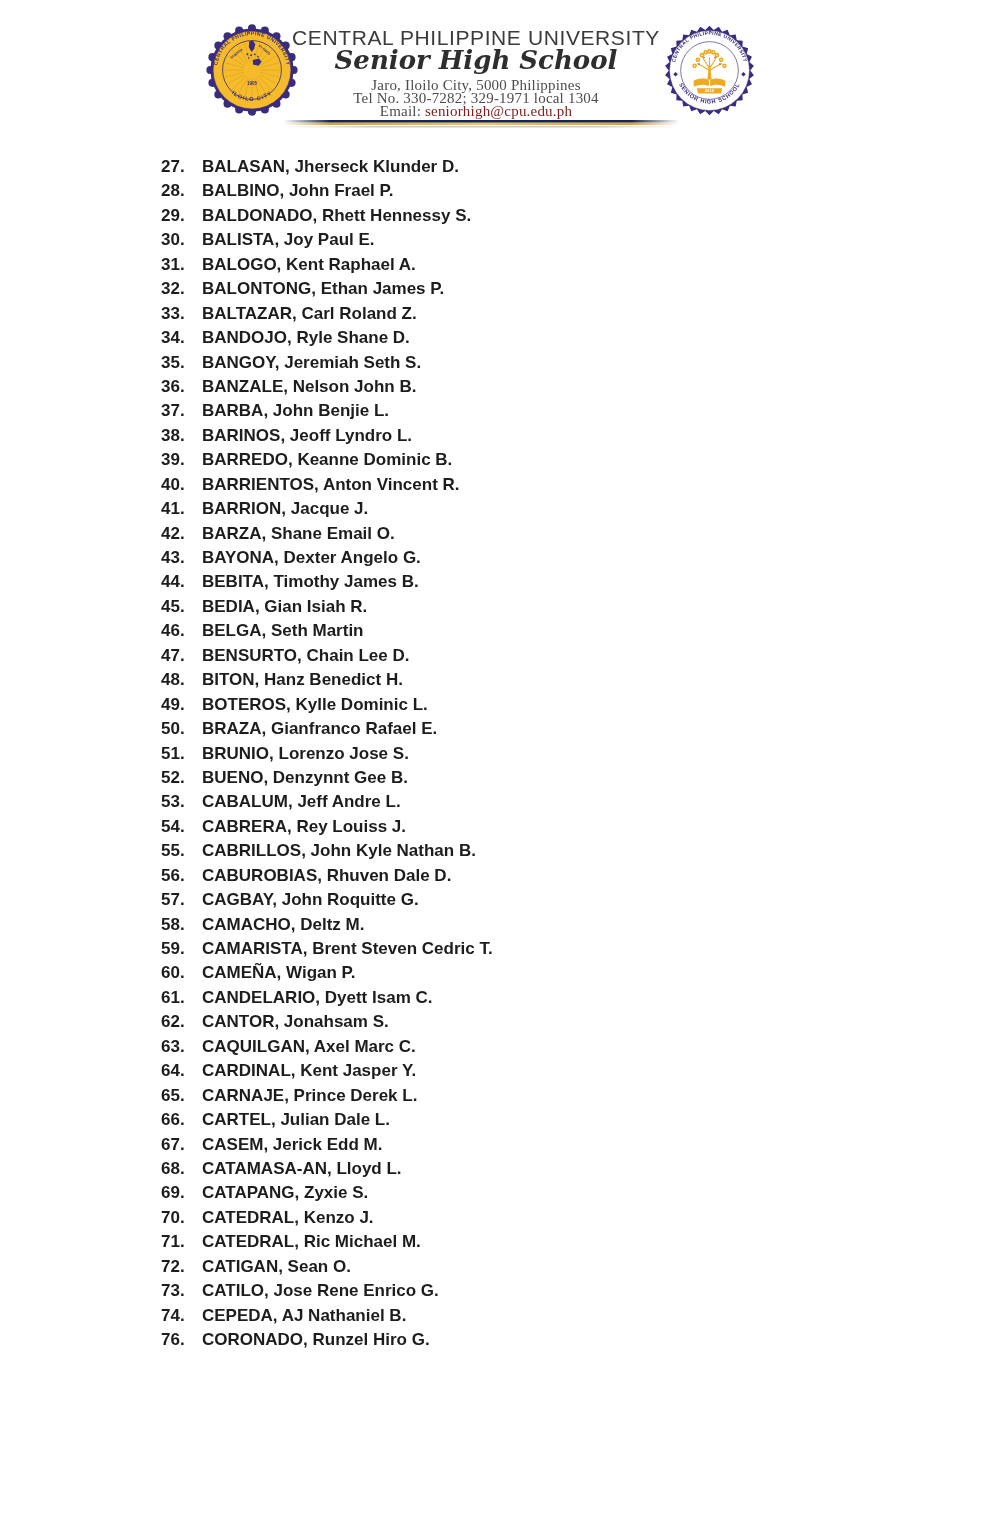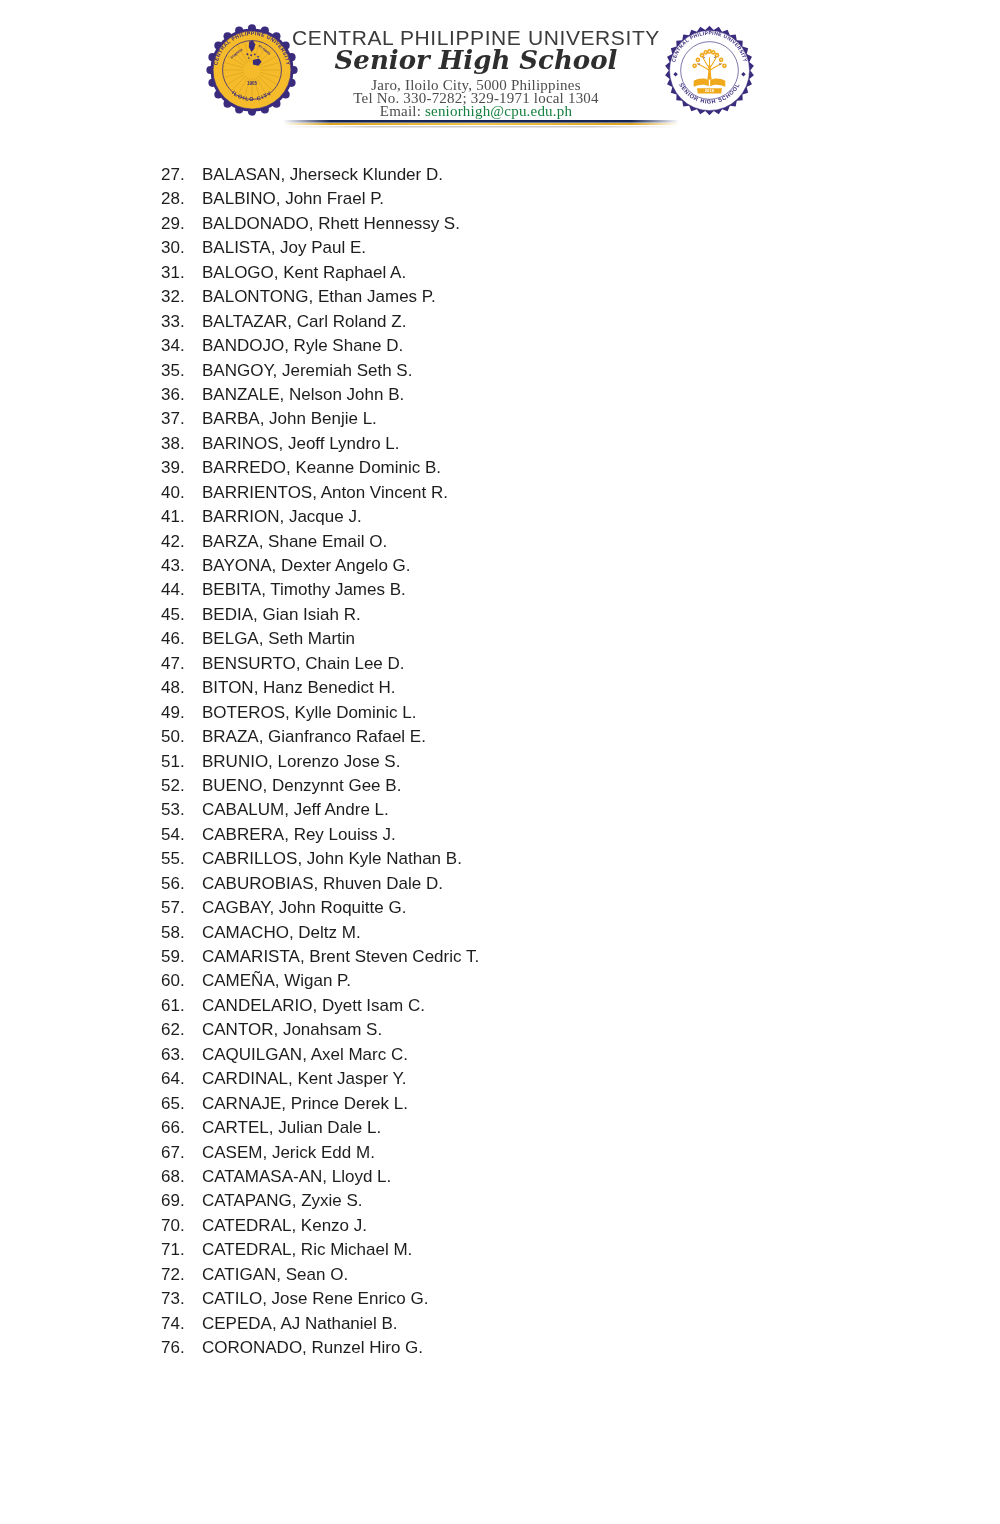--- a/index.html
+++ b/index.html
@@ -15,32 +15,32 @@
   .header-text { position:absolute; left:276px; top:27px; width:400px; text-align:center; }
   .univ-title {
     font-size:21px; letter-spacing:0.6px; color:#3b3b3b; white-space:nowrap; line-height:1.05;
   }
   .school-script {
     font-family:"DejaVu Serif", serif; font-style:italic; font-weight:bold;
     font-size:26px; color:#2e2e2e; margin-top:-2px; line-height:1.0;
   }
   .addr { font-size:15px; line-height:13px; color:#4c4c4c; letter-spacing:0.2px;font-family:Liberation Serif, serif; }
   .addr-first { margin-top:6px; }
-  .email-link { color:#15803d; text-decoration:none; }
+  .email-link { color:#7f1d1d; text-decoration:none; }
 
   .divider {
     position:absolute; left:283px; top:120px; width:396px; height:9px;
     background:
       linear-gradient(to right, rgba(23,37,84,0), #172554 12%, #172554 88%, rgba(23,37,84,0)) 0 0 / 100% 2.6px no-repeat,
       linear-gradient(to right, rgba(212,160,23,0), #dda41e 12%, #f2c94c 50%, #dda41e 88%, rgba(212,160,23,0)) 0 2.6px / 100% 2.4px no-repeat,
       linear-gradient(to right, rgba(130,130,130,0), rgba(150,150,150,0.5) 22%, rgba(150,150,150,0.5) 78%, rgba(130,130,130,0)) 0 6px / 100% 1.5px no-repeat;
   }
 
   
-  .roster { position:absolute; left:161px; top:163px; margin:0; padding:0; list-style:none; }
+  .roster { position:absolute; left:161px; top:155px; margin:0; padding:0; list-style:none;font-weight:bold; }
   .roster li {
     height:24.45px; font-size:17px; color:#1d1d1d; white-space:nowrap; line-height:24.45px;
   }
   .roster .num  { display:inline-block; width:41px; }
   .roster .name { display:inline; }
 
   svg text { font-family:"Liberation Sans", sans-serif; }
 </style>
 </head>
 <body>

